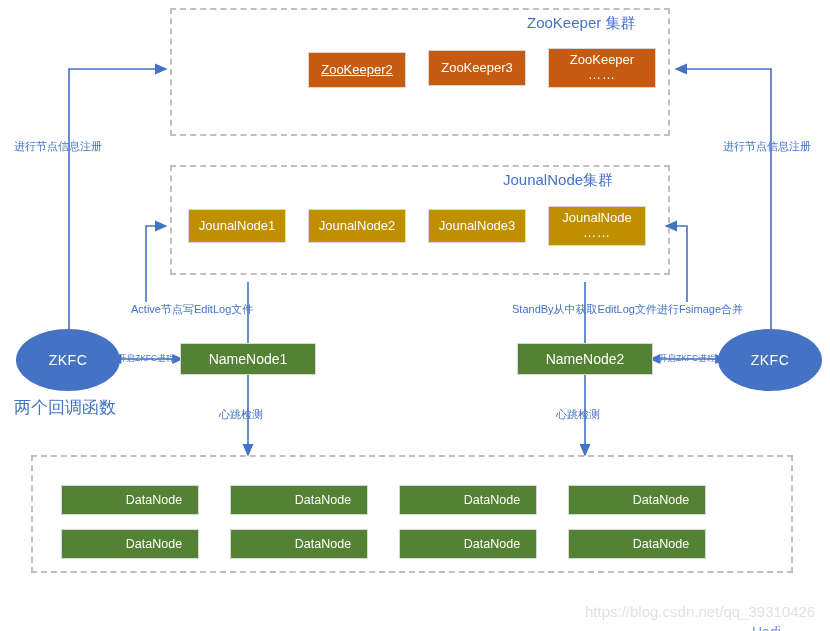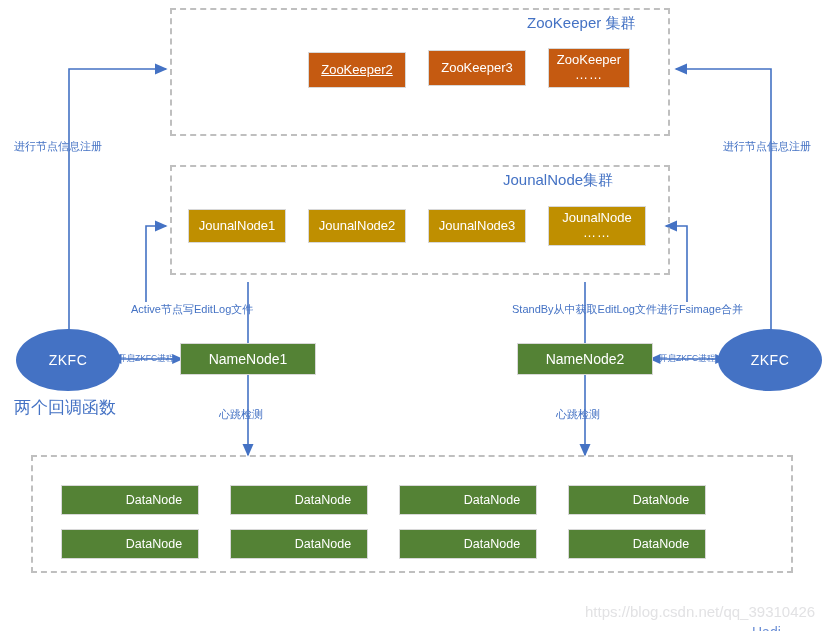--- a/index.html
+++ b/index.html
@@ -131,21 +131,21 @@
 
   <div class="cluster-box" style="left:170px; top:8px; width:500px; height:128px;"></div>
   <div class="cluster-title" style="left:527px; top:14px;">ZooKeeper 集群</div>
 
   <div class="node-box zk" style="left:308px; top:52px; width:98px; height:36px;text-decoration:underline;">
     <span>ZooKeeper2</span>
   </div>
   <div class="node-box zk" style="left:428px; top:50px; width:98px; height:36px;">
     <span>ZooKeeper3</span>
   </div>
-  <div class="node-box zk" style="left:548px; top:48px; width:82px; height:40px;">
+  <div class="node-box zk" style="left:548px; top:48px; width:108px; height:40px;">
     <span>ZooKeeper</span>
     <span class="sub">……</span>
   </div>
 
   <div class="cluster-box" style="left:170px; top:165px; width:500px; height:110px;"></div>
   <div class="cluster-title" style="left:503px; top:171px;">JounalNode集群</div>
 
   <div class="node-box jn" style="left:188px; top:209px; width:98px; height:34px;">
     <span>JounalNode1</span>
   </div>

